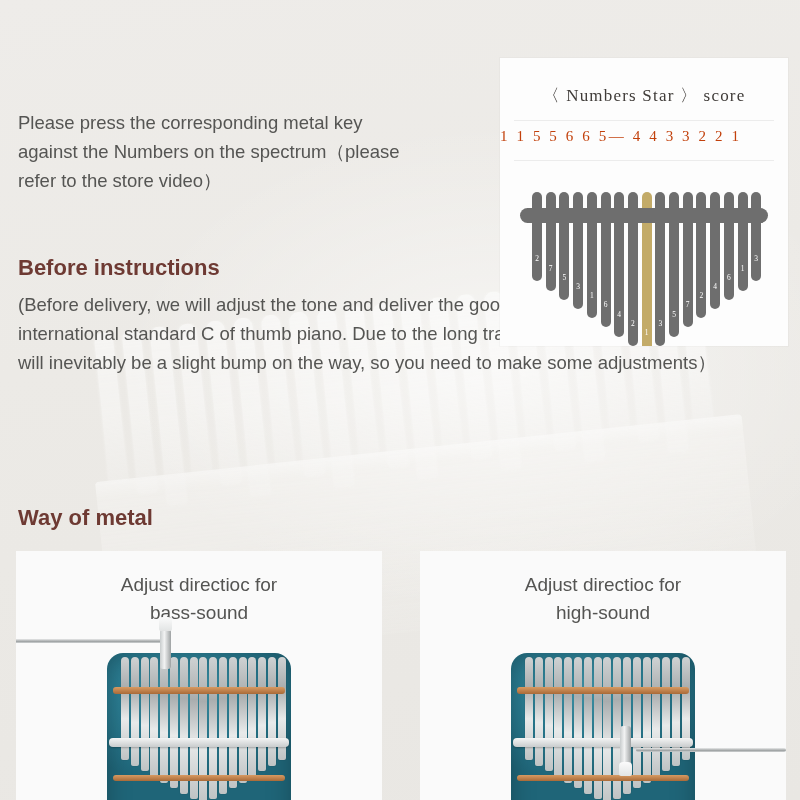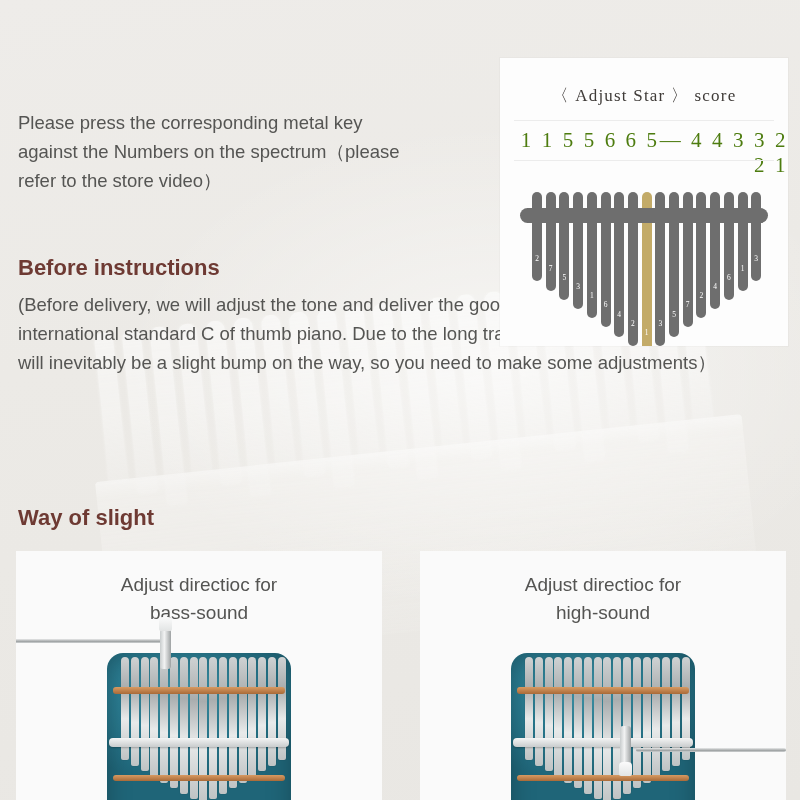--- a/index.html
+++ b/index.html
@@ -122,24 +122,24 @@
     height: 1px;
     background: #ececec;
   }
   #score-rule-top    { top: 62px; }
   #score-rule-bottom { top: 102px; }
 
   #score-notes {
     position: absolute;
     left: 0; top: 70px;
     width: 100%;
-    text-align: right;
+    text-align: left;
     font-family: "Liberation Serif", serif;
-    font-size: 21px;
-    color: #4d7c0f;
+    font-size: 15px;
+    color: #c2410c;
     letter-spacing: 2.6px;
   }
 
   
   #key-diagram {
     position: absolute;
     left: 28px; top: 122px;
     width: 232px; height: 175px;
   }
   .key-tine {
@@ -307,24 +307,24 @@
       <div class="wm-tine" style="left: 574px; height: 178px;"></div>
       <div class="wm-tine" style="left: 602px; height: 150px;"></div>
     </div>
 
 
   <div class="body-copy" id="howto-body">Please press the corresponding metal key against the Numbers on the spectrum（please refer to the store video）</div>
 
   <div class="section-heading" id="tuning-heading">Before instructions</div>
   <div class="body-copy" id="tuning-body">(Before delivery, we will adjust the tone and deliver the goods according  to the international standard C of thumb piano. Due to the long transportation distance,  there will inevitably be a slight bump on the way, so you need  to make some adjustments）</div>
 
-  <div class="section-heading" id="way-heading">Way of slight</div>
+  <div class="section-heading" id="way-heading">Way of metal</div>
 
   <div id="score-card">
-    <div id="score-title">〈 Adjust Star 〉 score</div>
+    <div id="score-title">〈 Numbers Star 〉 score</div>
     <div class="score-rule" id="score-rule-top"></div>
     <div id="score-notes">1 1 5 5  6 6 5— 4 4 3 3 2 2 1</div>
     <div class="score-rule" id="score-rule-bottom"></div>
 
     <div id="key-diagram">
       <div id="key-bridge" style="z-index: 3;"></div>
     <div class="key-tine" style="left: 4px; height: 89.4px; bottom: 73.6px; z-index: 2;">
           <span class="key-num" style="top: 63.4px;">2</span>
         </div>
         <div class="key-tine" style="left: 17.7px; height: 98.6px; bottom: 64.4px; z-index: 2;">

